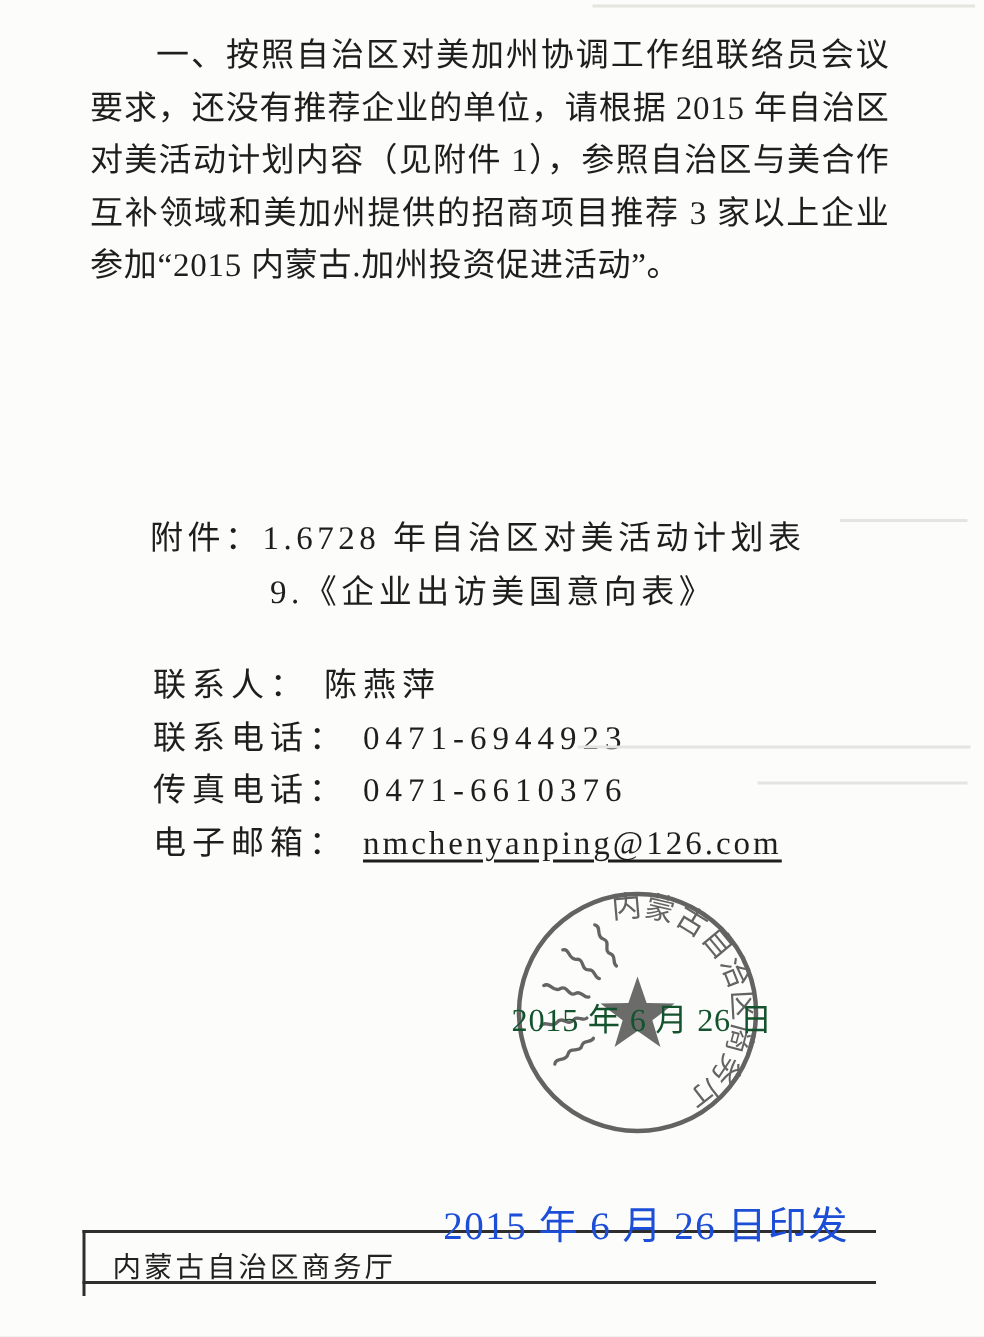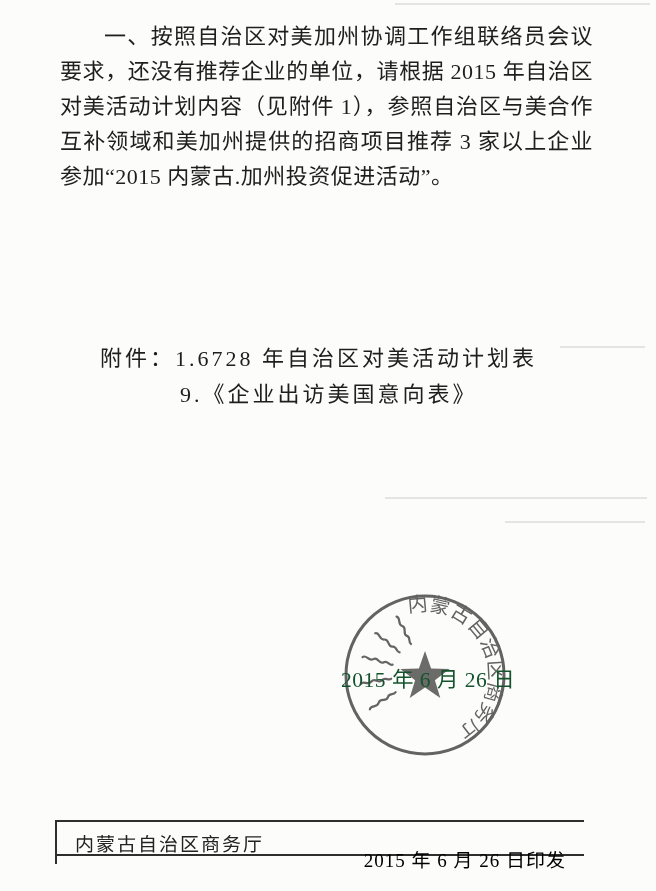--- a/index.html
+++ b/index.html
@@ -38,22 +38,22 @@
     font-size:21.5px;letter-spacing:.5px;white-space:nowrap;
     color:#14532d;
   }
   
   .rule{position:absolute;background:#2e2e2e;}
   .footer-issuer{
     position:absolute;left:75px;top:829px;
     font-size:19px;letter-spacing:2px;color:#222;
   }
   .footer-date{
-    position:absolute;right:90px;top:845px;
-    font-size:19px;letter-spacing:1px;color:#000000;
+    position:absolute;right:90px;top:796px;
+    font-size:26px;letter-spacing:1px;color:#1d4ed8;
   }
   
   .artifact{position:absolute;height:2px;background:#e4e4e0;}
 </style>
 </head>
 <body>
 
 <div class="page">
 
   <section class="body-text">
@@ -62,20 +62,34 @@
 
   <section class="attach">
     <div class="l1">
       <span>附件：</span><span>1.6728 年自治区对美活动计划表</span>
     </div>
     <div class="l2">
       <span>9.《企业出访美国意向表》</span>
     </div>
   </section>
 
+  <section class="contacts">
+    <div class="row">
+      <span class="lbl">联系人：</span><span class="val">陈燕萍</span>
+    </div>
+    <div class="row">
+      <span class="lbl">联系电话：</span><span class="val">0471-6944923</span>
+    </div>
+    <div class="row">
+      <span class="lbl">传真电话：</span><span class="val">0471-6610376</span>
+    </div>
+    <div class="row">
+      <span class="lbl">电子邮箱：</span><span class="val u">nmchenyanping@126.com</span>
+    </div>
+  </section>
 
   <div class="stamp">
     <svg viewBox="0 0 168 168" width="168" height="168">
       <circle cx="84" cy="82" r="79" fill="none" stroke="#3d3d3d" stroke-width="3"></circle>
       <polygon fill="#474747" points="84,58 90.1,75.6 108.7,76 93.9,87.2 99.3,105 84,94.4 68.7,105 74.1,87.2 59.3,76 77.9,75.6"></polygon>
       <path id="sealArc" d="M67.4,20.2 A64,64 0 0 1 116,137.4" fill="none"></path>
       <text class="seal-text">
         <textPath href="#sealArc" startOffset="0" textLength="186" lengthAdjust="spacing">内蒙古自治区商务厅</textPath>
       </text>
       <g stroke="#3f3f3f" stroke-width="2.2" fill="none" stroke-linecap="round">

